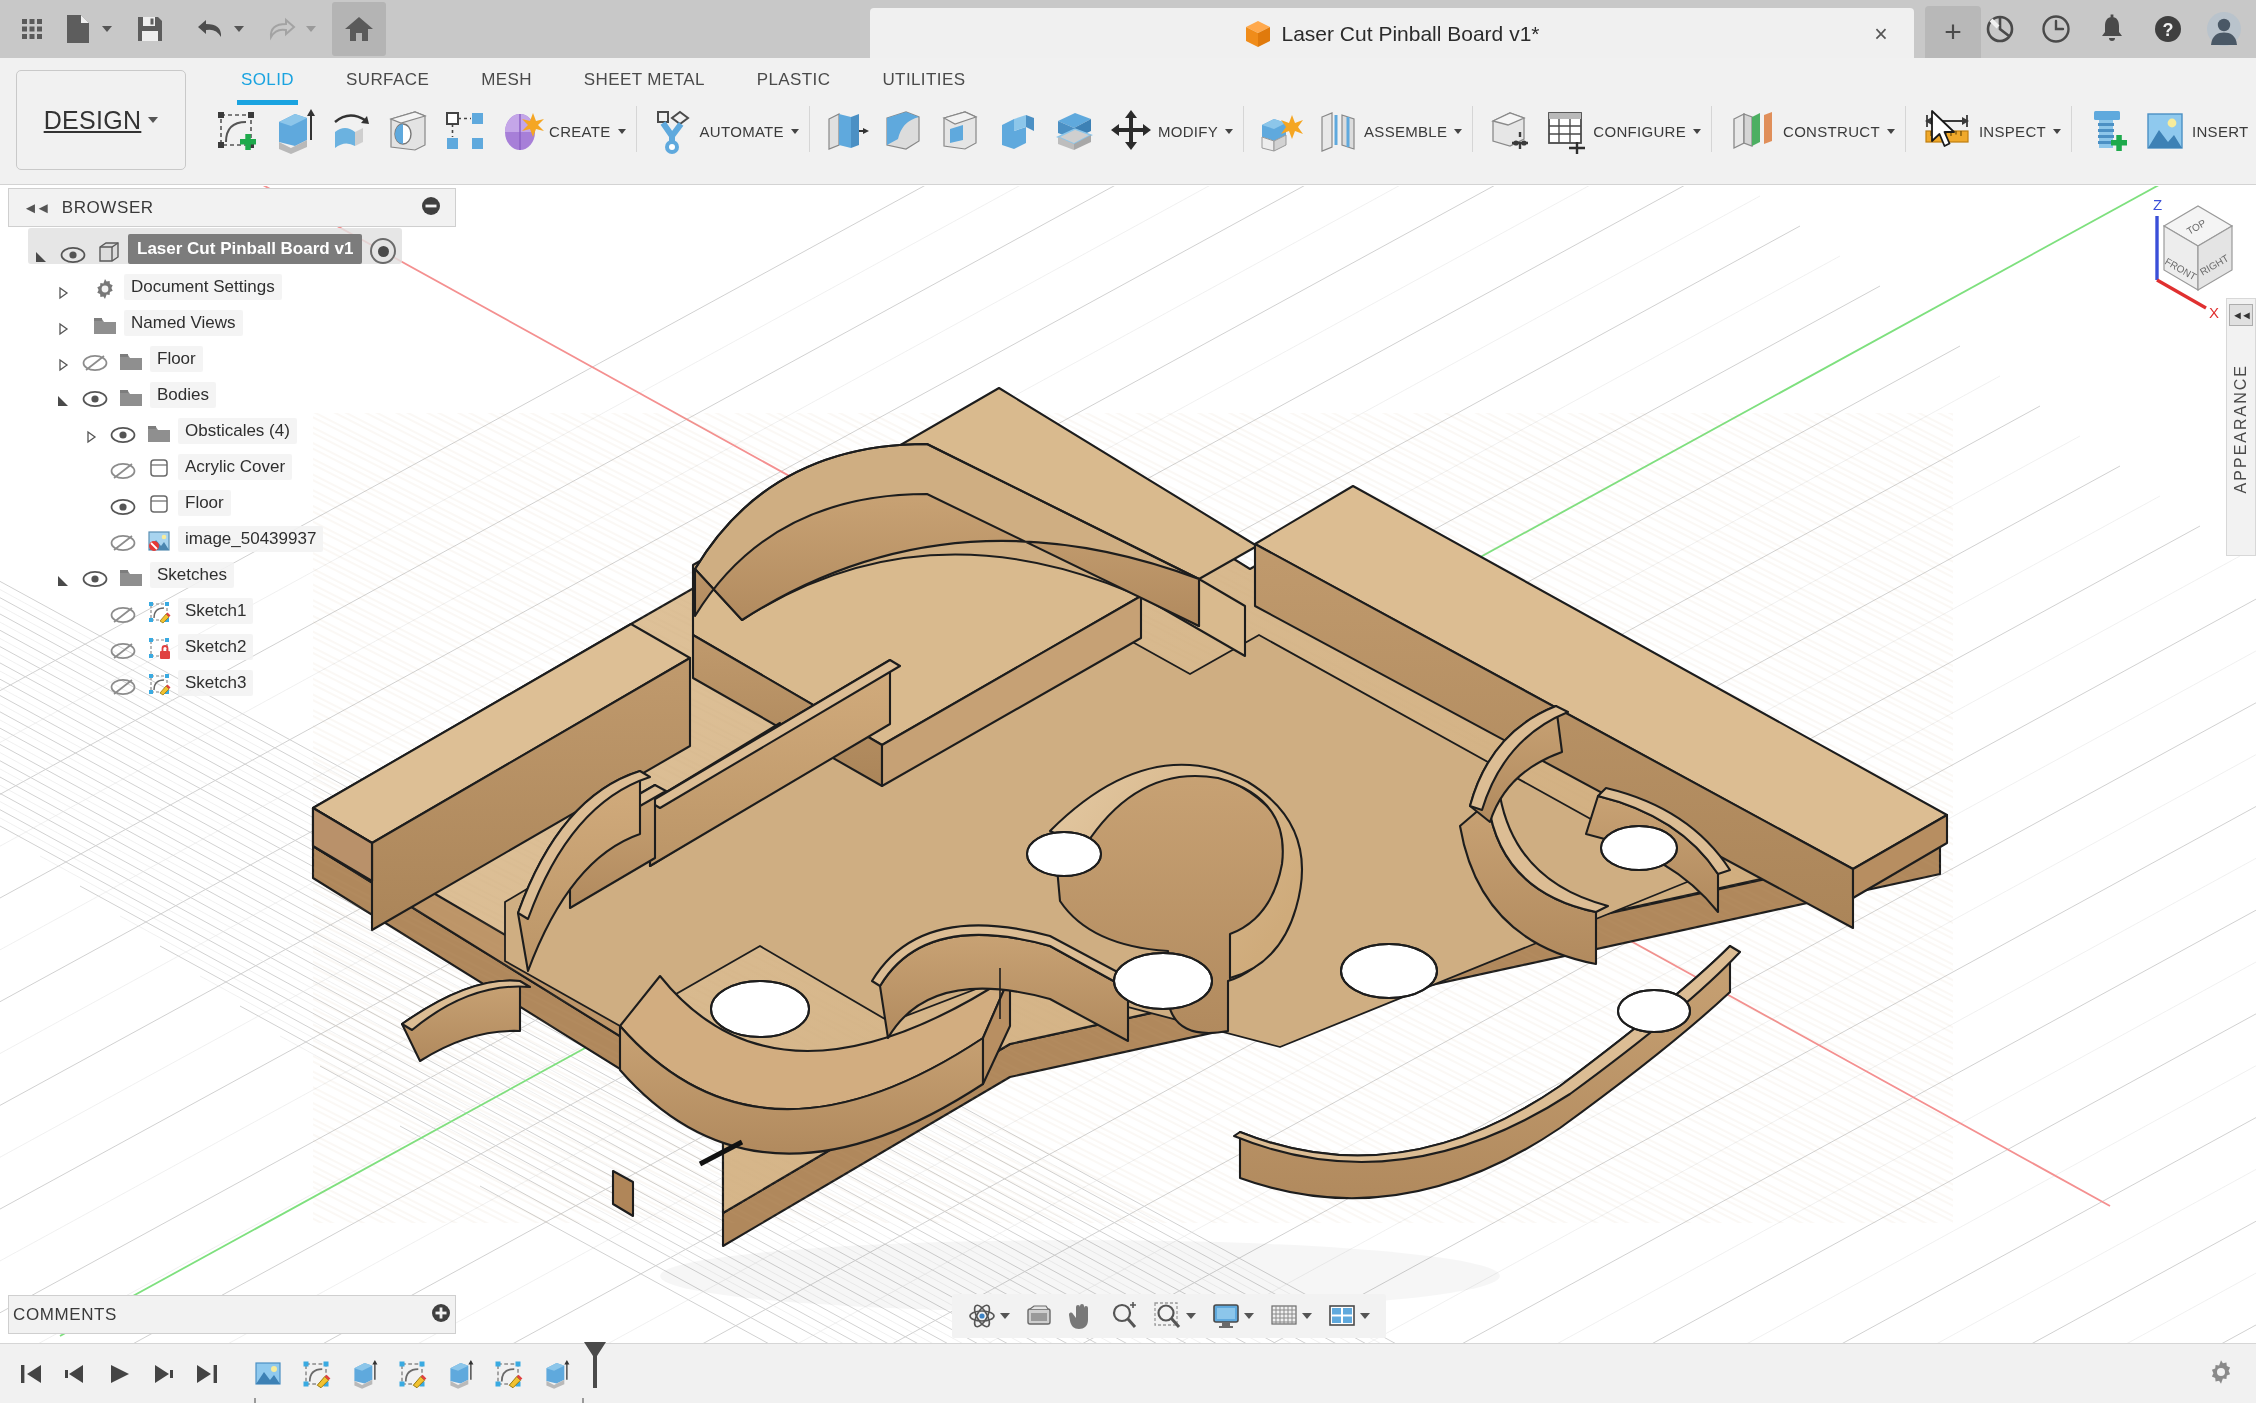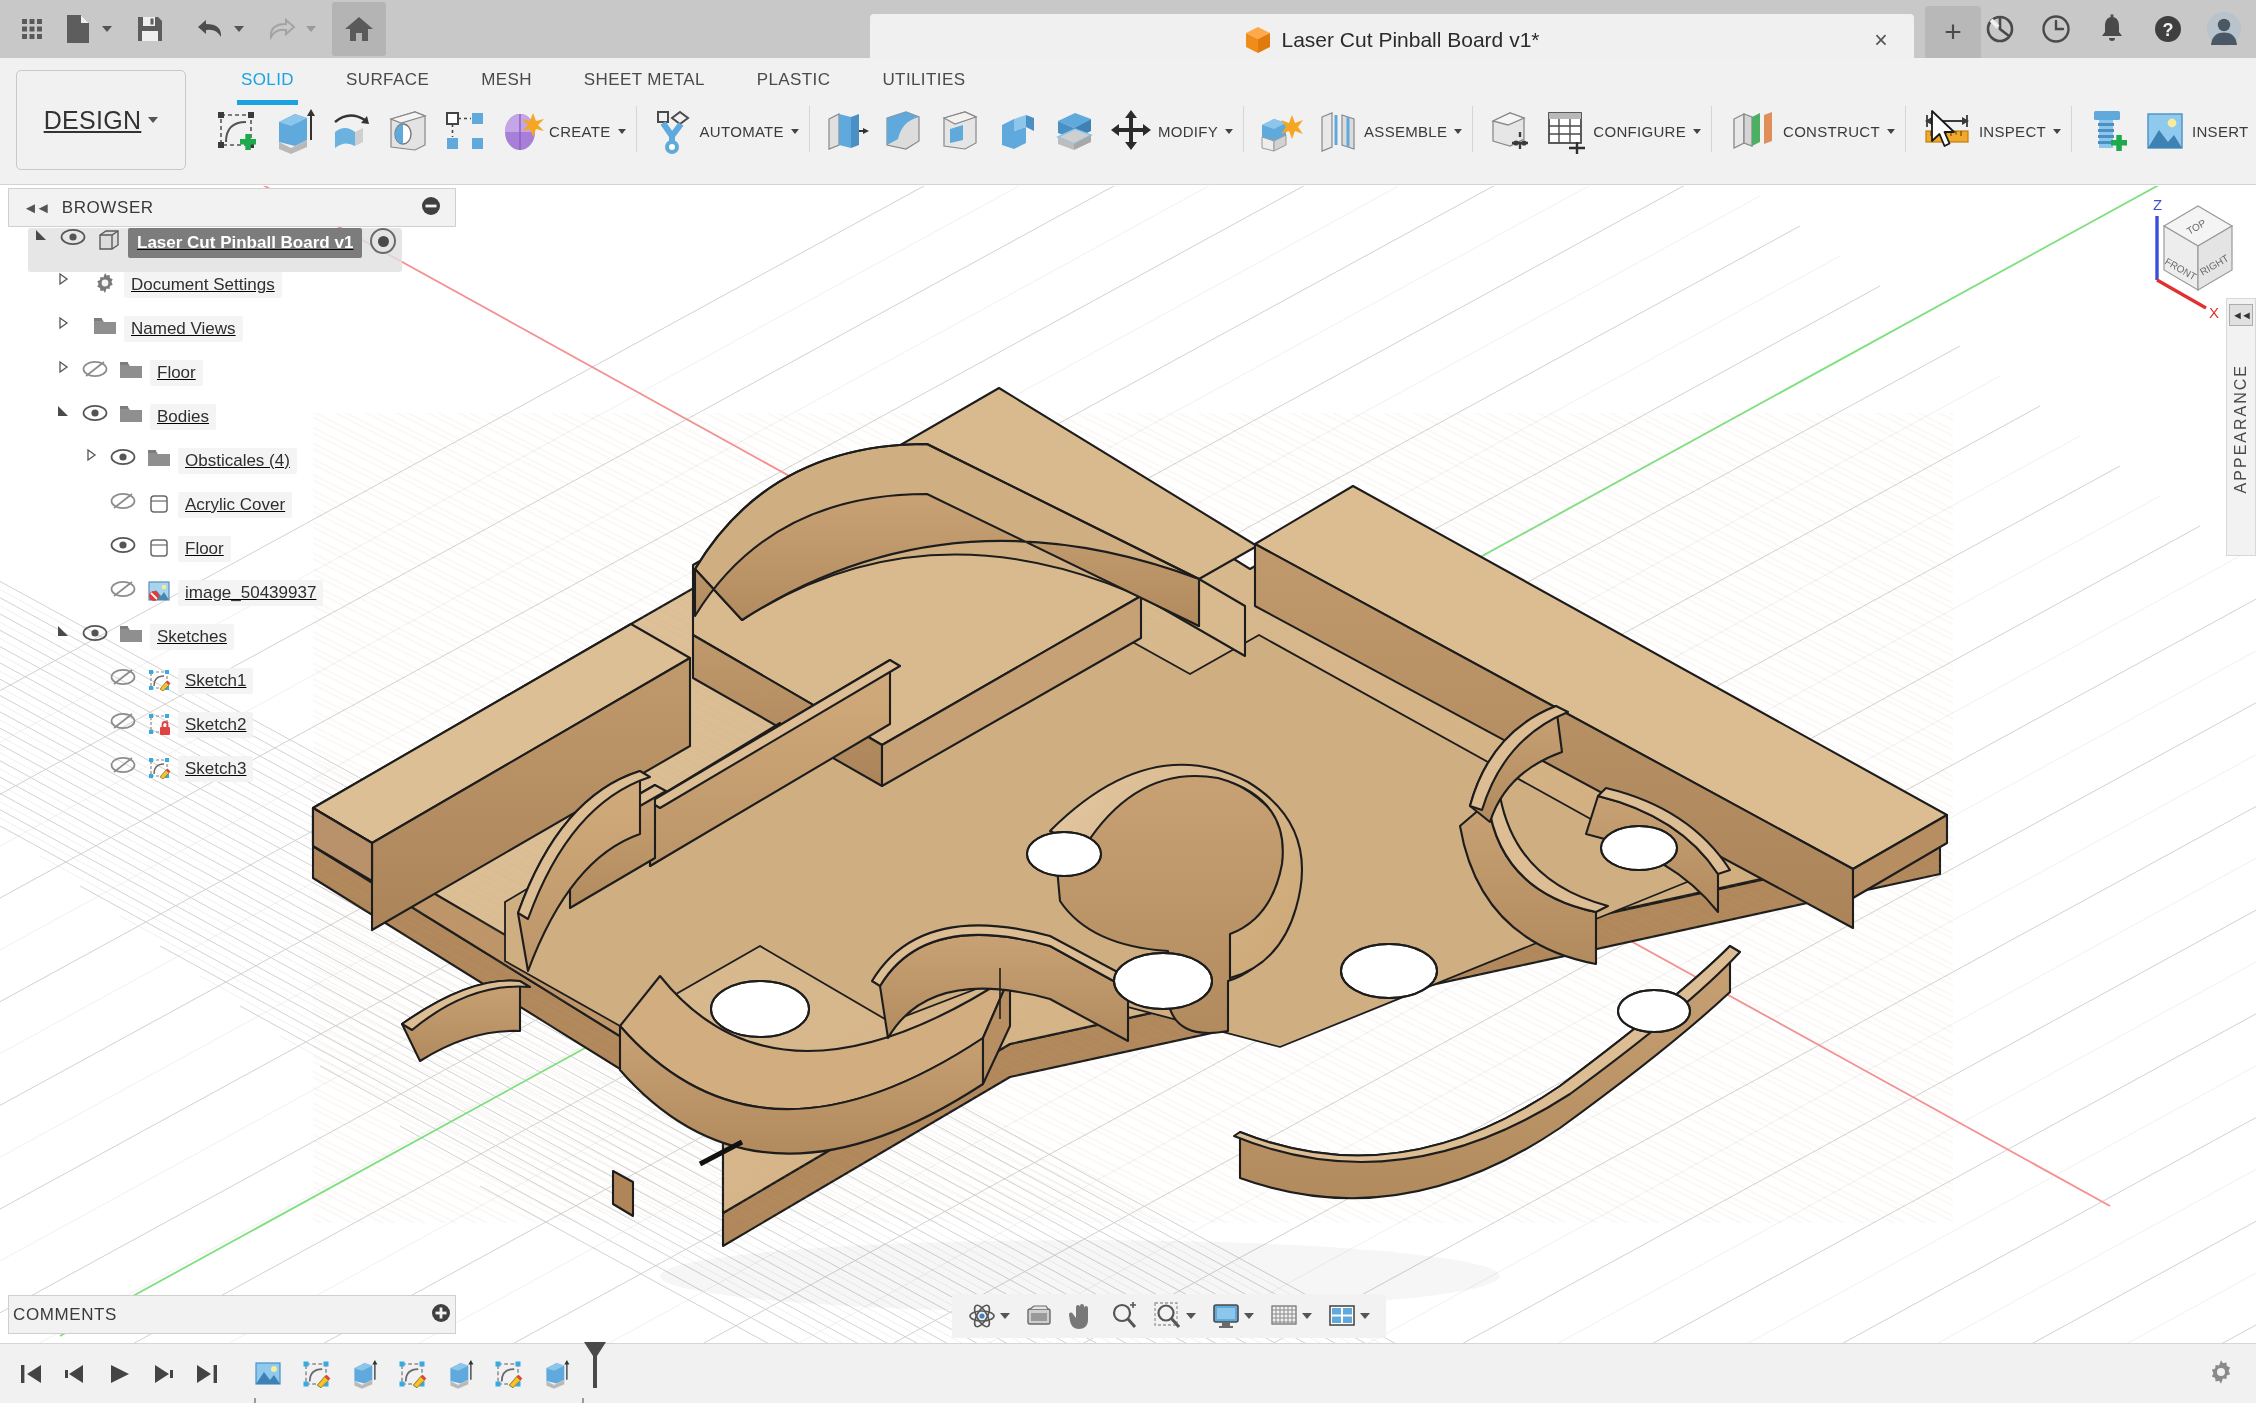--- a/index.html
+++ b/index.html
@@ -22,21 +22,21 @@
     width: 44px; height: 44px; display: flex; align-items: center; justify-content: center;
     border-radius: 3px; position: relative;
   }
   .qat-btn.active { background: #b4b4b4; }
   .qat-grp { display: flex; align-items: center; }
   .caret { width: 0; height: 0; border-left: 5px solid transparent; border-right: 5px solid transparent;
            border-top: 6px solid #555; margin-left: 2px; }
   .caret.dim { border-top-color: #9a9a9a; }
 
   .doctab {
-    position: absolute; left: 870px; top: 14px; width: 1044px; height: 52px;
+    position: absolute; left: 870px; top: 8px; width: 1044px; height: 52px;
     background: #f0f0f0; border-radius: 4px 4px 0 0;
     display: flex; align-items: center; justify-content: center;
   }
   .doctab-inner { display: flex; align-items: center; gap: 11px; }
   .doctab-title { font-size: 21px; color: #2b2b2b; white-space: nowrap; }
   .tab-close {
     position: absolute; right: 20px; top: 50%; transform: translateY(-50%);
     width: 26px; height: 26px; display: flex; align-items: center; justify-content: center;
     color: #555; font-size: 23px; line-height: 1;
   }
@@ -95,21 +95,21 @@
   .browser-hdr {
     position: absolute; left: 8px; top: 188px; width: 448px; height: 39px;
     background: #f2f2f2; border: 1px solid #cfcfcf;
     display: flex; align-items: center; padding: 0 14px; z-index: 20;
   }
   .browser-hdr .dbl { color: #555; font-size: 15px; letter-spacing: -2px; margin-right: 13px; }
   .browser-hdr .ttl { font-size: 17px; color: #3a3a3a; letter-spacing: .6px; }
   .browser-hdr .minus { margin-left: auto; }
 
   .tree { position: absolute; left: 20px; top: 228px; z-index: 20; }
-  .node { display: flex; align-items: flex-start; height: 44px; white-space: nowrap; text-decoration: underline; }
+  .node { display: flex; align-items: flex-end; height: 36px; white-space: nowrap; }
   .arrow { width: 26px; display: flex; justify-content: center; align-items: center; }
   .arrow svg { display: block; }
   .eye { width: 38px; display: flex; justify-content: center; align-items: center; }
   .nicon { width: 34px; display: flex; justify-content: center; align-items: center; margin-right: 2px; }
   .nlabel { font-size: 17px; color: #2f2f2f; background: rgba(243,243,243,0.88); padding: 3px 7px; border-radius: 2px; }
   .node.root .nlabel {
     background: #7c7c7c; color: #fff; font-weight: bold; padding: 5px 9px;
   }
   .node.root { background: rgba(224,224,224,0.82); border-radius: 3px; padding-right: 6px; }
   .radio-dot {

